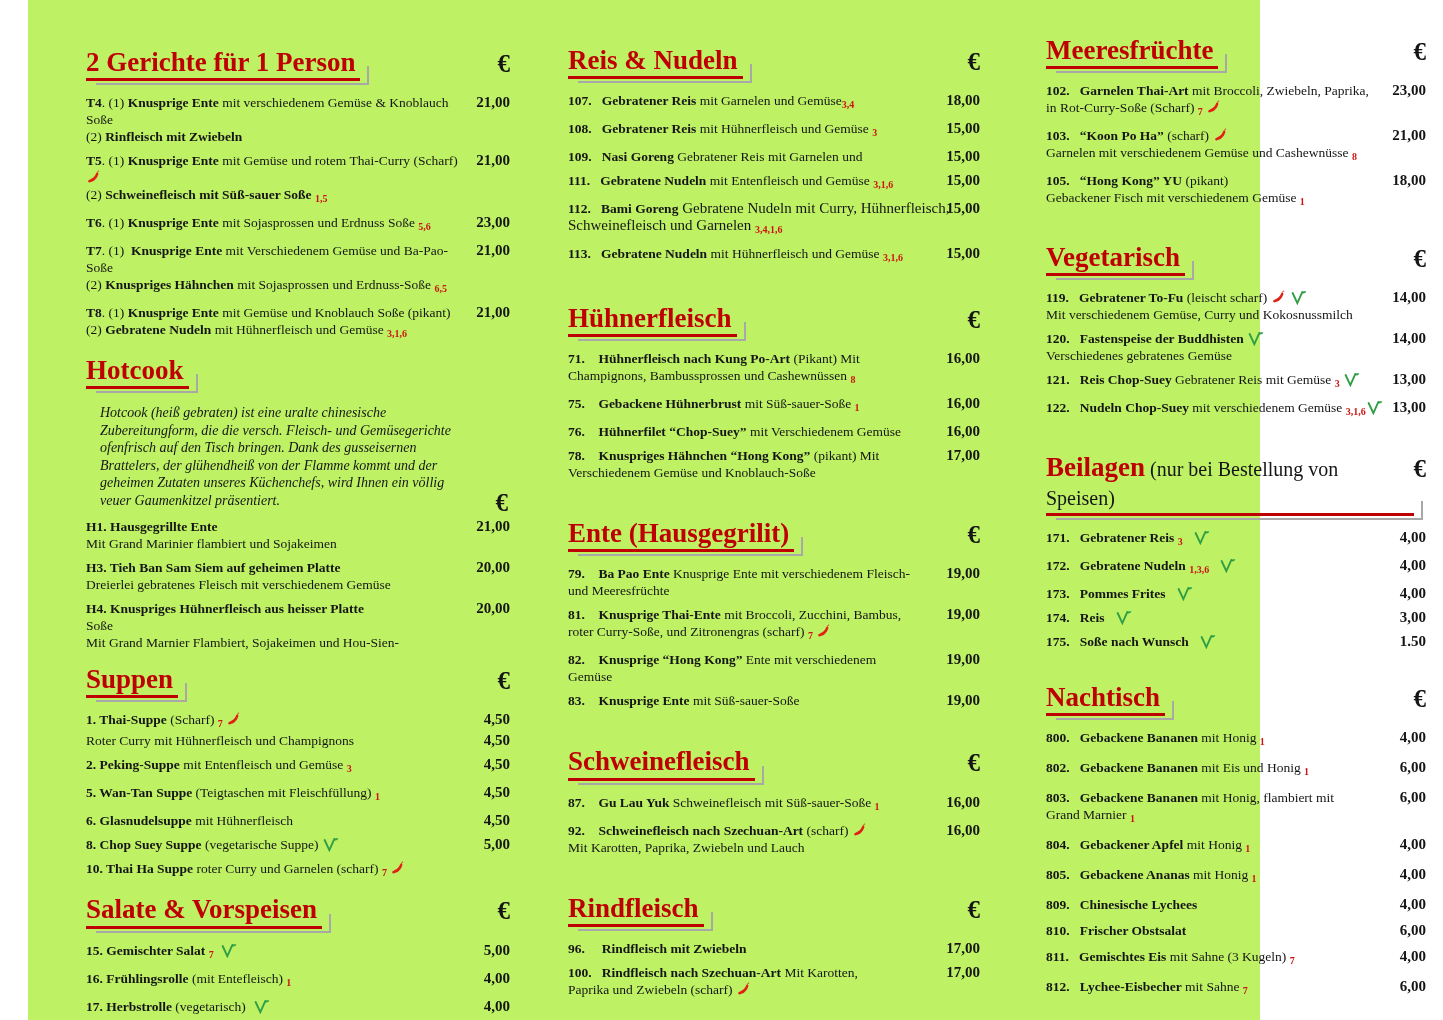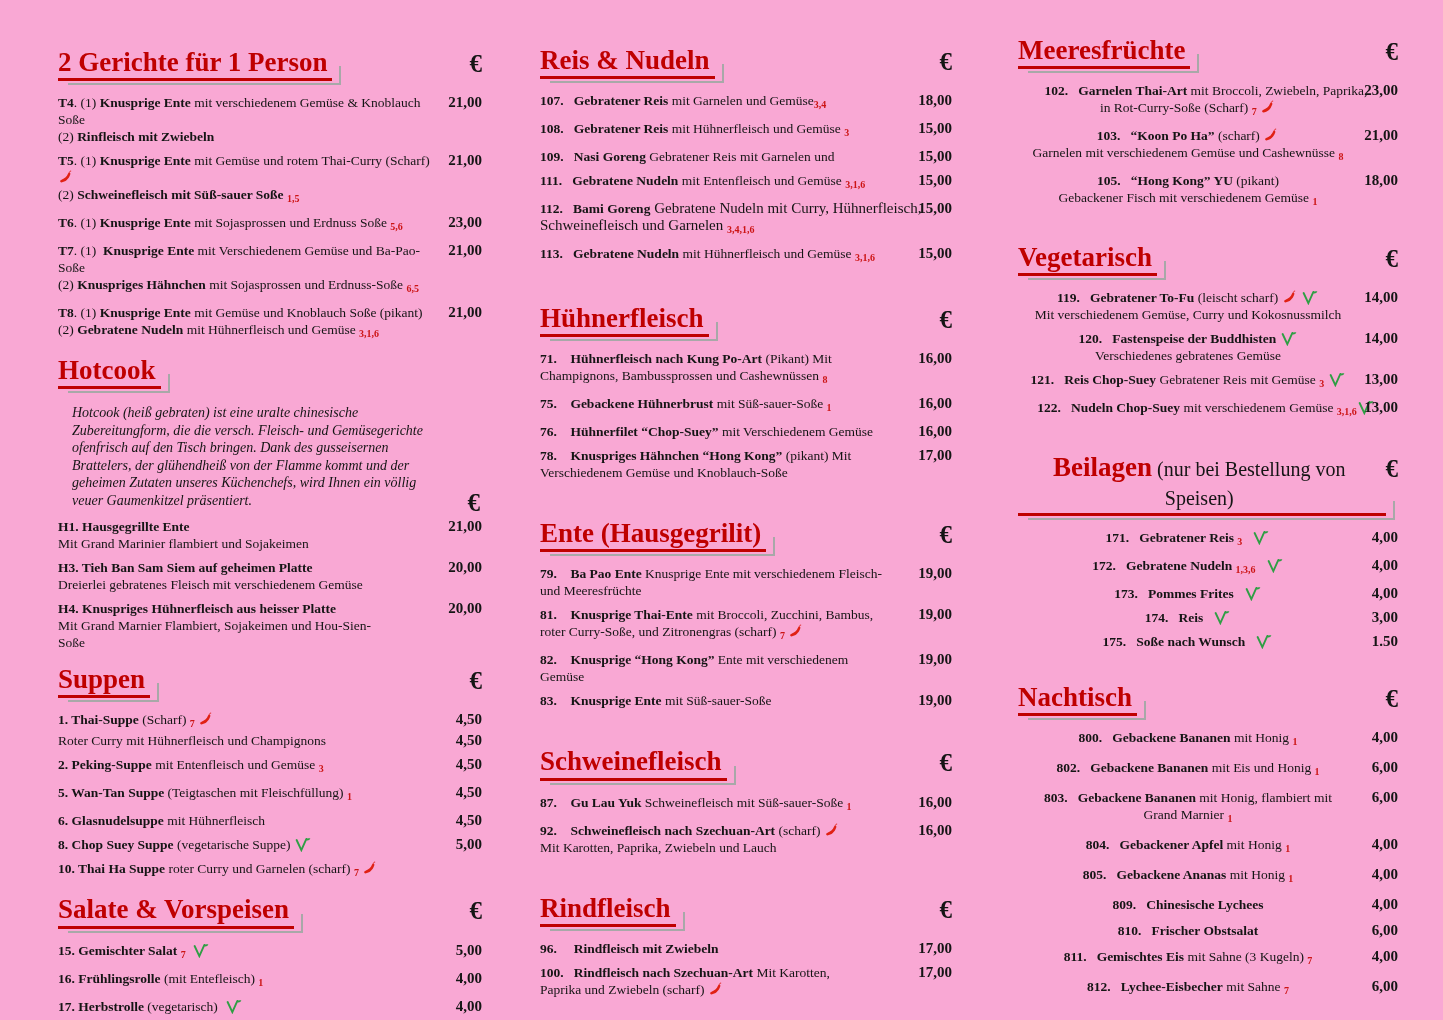--- a/index.html
+++ b/index.html
@@ -2,29 +2,29 @@
 <html style="--hred: #bf0000; --subred: #cc1414; --chili: #e02114; --veg: #2f9e44; --gray: #a8a8a8;"><head>
 <meta charset="utf-8">
 <style>
   html,body{margin:0;padding:0;background:#ffffff;}
   body{
     width:1443px;height:1020px;overflow:hidden;position:relative;
     font-family:"Liberation Serif","DejaVu Serif",serif;
     color:#151515;
     -webkit-font-smoothing:antialiased;
   }
-  .page{position:relative;width:1443px;height:1020px;background:#f9a8d4;}
+  .page{position:relative;width:1232px;height:1020px;background:#bef264;margin-left:28px;}
   .col{position:absolute;top:48px;}
   .col1{left:58px;width:424px;}
   .col2{left:540px;width:412px;top:46px;}
   .col3{left:1018px;width:380px;top:36px;}
 
   .sec{margin-bottom:14px;}
   .col2 .sec{margin-bottom:38px;}
-  .col3 .sec{margin-bottom:33px;text-align:center;}
+  .col3 .sec{margin-bottom:33px;}
 
   .sec-head{display:flex;justify-content:space-between;align-items:flex-start;margin-bottom:13px;}
   .sec-title{
     position:relative;display:inline-block;
     color:var(--hred,#bf0000);font-weight:700;font-size:27px;line-height:1.08;
     border-bottom:3px solid var(--hred,#bf0000);
     padding:0 5px 1px 0;
   }
   .sec-title::after{
     content:"";position:absolute;left:10px;right:-9px;bottom:-7px;height:17px;
@@ -88,22 +88,22 @@
       <div class="sec">
         <div class="sec-head">
           <span class="sec-title">Hotcook</span>
         </div>
         <div class="note">Hotcook (heiß gebraten) ist eine uralte chinesische Zubereitungform, die die versch. Fleisch- und Gemüsegerichte ofenfrisch auf den Tisch bringen. Dank des gusseisernen Brattelers, der glühendheiß von der Flamme kommt und der geheimen Zutaten unseres Küchenchefs, wird Ihnen ein völlig veuer Gaumenkitzel präsentiert.<span class="note-euro">€</span></div>
         <div class="row gap"><span class="txt"><span class="sg-b">H1. Hausgegrillte Ente</span></span><span class="price">21,00</span></div>
         <div class="row"><span class="txt"><span class="sg-n">Mit Grand Marinier flambiert und Sojakeimen</span></span></div>
         <div class="row gap"><span class="txt"><span class="sg-b">H3. Tieh Ban Sam Siem auf geheimen Platte</span></span><span class="price">20,00</span></div>
         <div class="row"><span class="txt"><span class="sg-n">Dreierlei gebratenes Fleisch mit verschiedenem Gemüse</span></span></div>
         <div class="row gap"><span class="txt"><span class="sg-b">H4. Knuspriges Hühnerfleisch aus heisser Platte</span></span><span class="price">20,00</span></div>
+        <div class="row"><span class="txt"><span class="sg-n">Soße</span></span></div>
         <div class="row"><span class="txt"><span class="sg-n">Mit Grand Marnier Flambiert, Sojakeimen und Hou-Sien-</span></span></div>
-        <div class="row"><span class="txt"><span class="sg-n">Soße</span></span></div>
       </div>
       <div class="sec">
         <div class="sec-head">
           <span class="sec-title">Suppen</span>
           <span class="sec-euro">€</span>
         </div>
         <div class="row gap"><span class="txt"><span class="sg-b">1. Thai-Suppe</span><span class="sg-n"> (Scharf) </span><span class="sg-r">7</span><span class="sg-n"> </span><span class="ic ic-chili"><svg viewBox="0 0 24 24">
                 <path fill="currentColor" d="M5 20.2 C2.8 19.8 2.6 17.3 4.6 16.5 C9.5 14.7 13.4 11.6 15.1 6.9 C15.6 5.5 16.8 5 17.7 5.5 C18.6 6 18.8 7.1 18.2 8.7 C16.1 14.9 11.4 19.5 5 20.2 Z"></path>
                 <path fill="none" stroke="currentColor" stroke-width="1.5" d="M16.9 5.3 C17.2 3.9 18.3 3 19.7 3.2"></path>
               </svg></span></span><span class="price">4,50</span></div>

